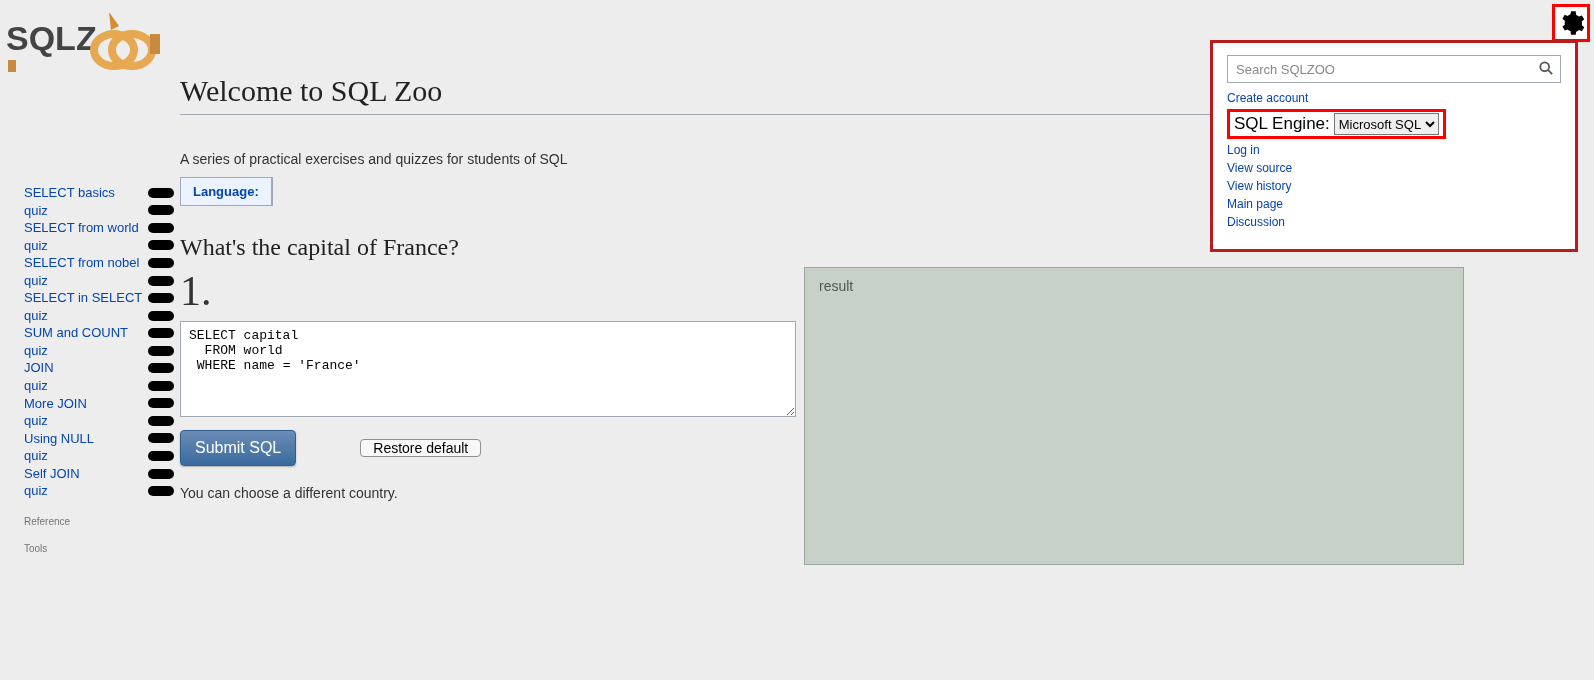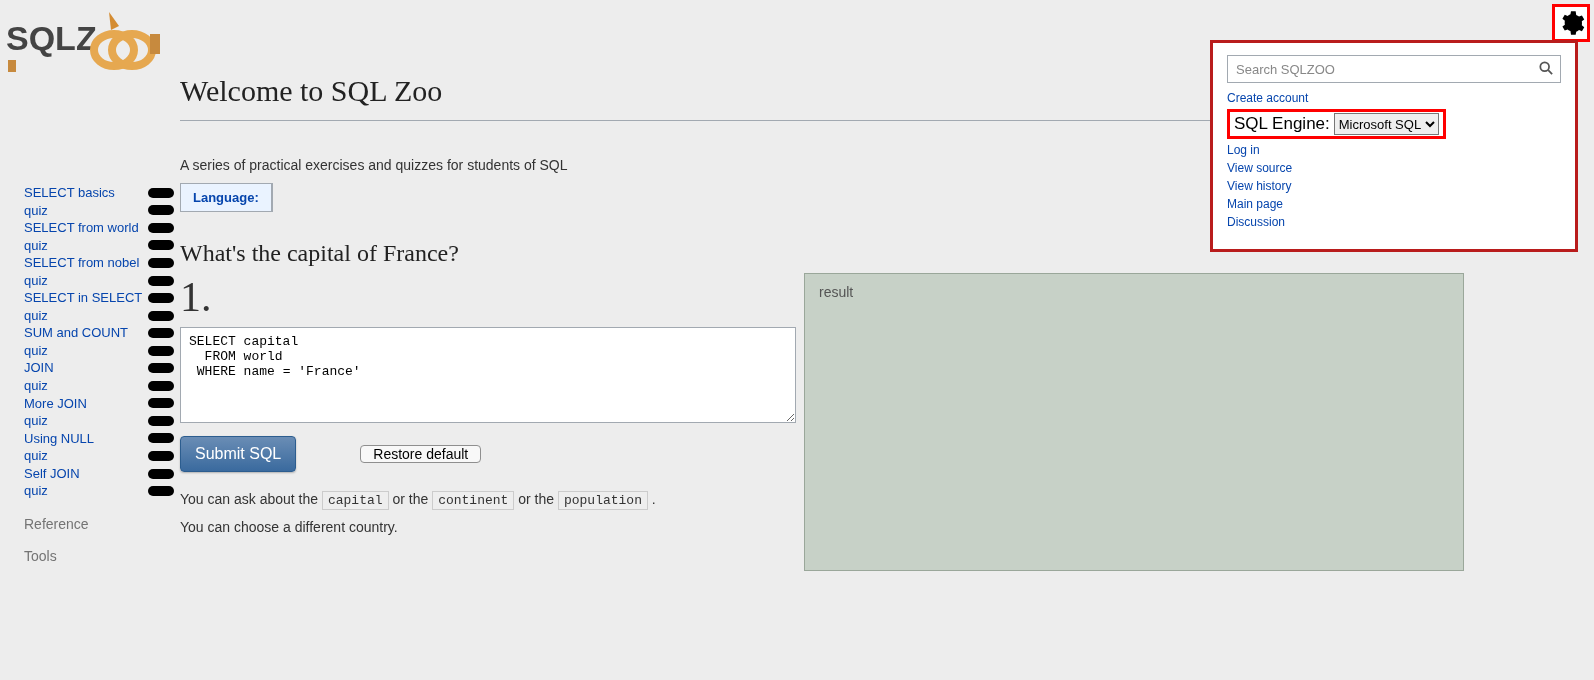--- a/index.html
+++ b/index.html
@@ -19,24 +19,24 @@
 .search-icon{position:absolute;right:8px;top:6px;color:#555}
 .menu-panel .link{display:block;font-size:12px;line-height:1.5;color:#0645ad}
 .sql-engine-row{display:flex;align-items:center;margin:2px 0;border:3px solid red;padding:1px 4px;width:fit-content}
 .sql-engine-row label{font-size:17px;color:#000;margin-right:4px}
 .sql-engine-row select{font-size:13px;border:1px solid #777;height:22px}
 
 .sidebar{position:absolute;left:24px;top:184px;width:150px}
 .sidebar-item{display:flex;justify-content:space-between;align-items:center;line-height:1.35;font-size:13px}
 .sidebar-item a{color:#0645ad}
 .pill{width:26px;height:10px;border-radius:6px;background:#000;flex-shrink:0}
-.sidebar .section-head{color:#747474;font-size:14px;margin-top:16px}
+.sidebar .section-head{color:#747474;font-size:10px;margin-top:16px}
 
 .main{position:absolute;left:180px;top:74px;right:130px}
-.page-title{font-family:Georgia,'Times New Roman',serif;font-weight:400;font-size:30px;color:#222;border-bottom:1px solid #a2a9b1;padding-bottom:12px;margin-bottom:36px}
+.page-title{font-family:Georgia,'Times New Roman',serif;font-weight:400;font-size:30px;color:#222;border-bottom:1px solid #a2a9b1;padding-bottom:6px;margin-bottom:36px}
 .intro{color:#333;font-size:14px;margin-bottom:10px}
 .lang-box{display:inline-flex;border:1px solid #a2a9b1;background:#bef264}
 .lang-box .lbl{background:#eaf3ff;padding:6px 12px;color:#0645ad;font-weight:bold;font-size:13px;border-right:1px solid #a2a9b1}
 .lang-box .langs{padding:6px 12px;font-size:13px}
 .lang-box .langs b{color:#222}
 .lang-box .langs .sep{color:#666;margin:0 4px}
 .lang-box .langs a{color:#3366cc}
 
 .section-title{font-family:Georgia,'Times New Roman',serif;font-weight:400;font-size:24px;color:#222;margin-top:28px;margin-bottom:0}
 
@@ -190,23 +190,20 @@
     <div class="left-col">
       <div class="qnum">1.</div>
       <textarea class="sql-textarea" style="">SELECT capital
   FROM world
  WHERE name = 'France'</textarea>
       <div class="btn-row">
         <button class="btn-submit">Submit SQL</button>
         <button class="btn-restore">Restore default</button>
       </div>
       <div class="hint">
-        <div>
-          <span>You can ask about the </span><code>capital</code><span> or the </span><code>continent</code><span> or the </span><code>population</code><span> .</span>
-        </div>
         <div>You can choose a different country.</div>
       </div>
     </div>
     <div class="result-panel">
       <span>result</span>
     </div>
   </div>
 </div>
 
 </body></html>

